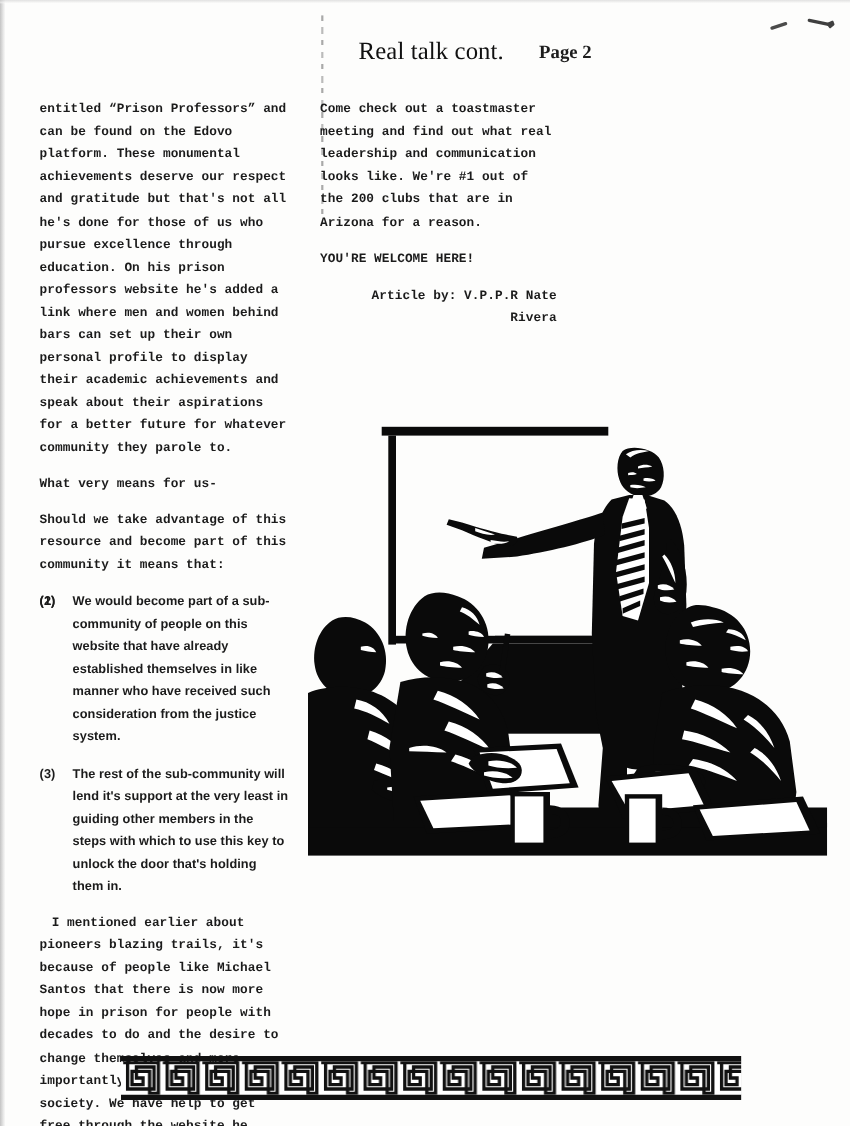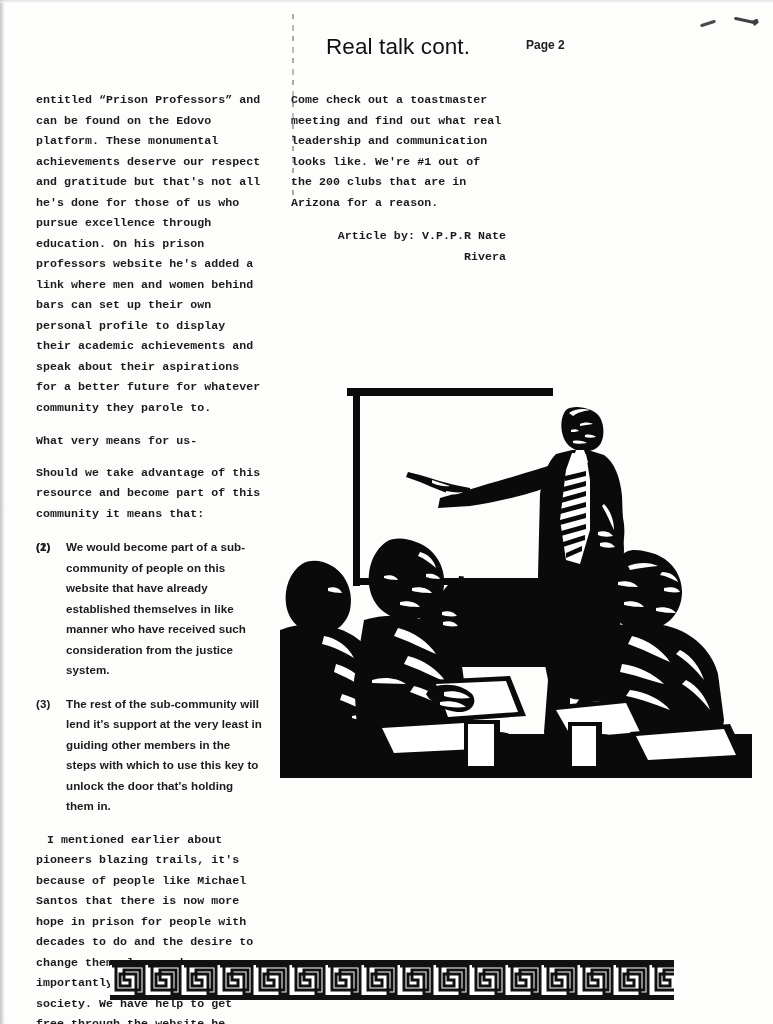--- a/index.html
+++ b/index.html
@@ -73,32 +73,33 @@
     background: #2b2b2b;
     clip-path: polygon(0 50%, 70% 0, 100% 45%, 55% 100%);
   }
 
   
   .masthead {
     position: absolute;
     left: 326px; top: 34px;
     width: 420px;
     display: flex;
-    align-items: center;
-    gap: 56px;
+    align-items: flex-end;
+    gap: 32px;
+    font-family: Liberation Serif, serif;
   }
   .masthead-title {
     font-size: 22.5px;
     font-weight: 400;
     letter-spacing: .1px;
     color: #111;
     white-space: nowrap;
   }
   .masthead-page {
-    font-size: 12px;
+    font-size: 17px;
     font-weight: 700;
     color: #1d1d1d;
     white-space: nowrap;
     position: relative;
     top: -2px;
   }
 
   
   .col {
     position: absolute;
@@ -197,20 +198,21 @@
         <span>The rest of the sub-community will lend it's support at the very least in guiding other members in the steps with which to use this key to unlock the door that's holding them in.</span>
       </li>
     </ul>
 
     <p class="indent">I mentioned earlier about pioneers blazing trails, it's because of people like Michael Santos that there is now more hope in prison for people with decades to do and the desire to change themselves and more importantly help fix our broken society. We have help to get free through the website he established at prisonprofessorstalent.com. It won't be easy but nothing good ever is!</p>
 
   </div>
 
   <div class="col col-right">
     <p>Come check out a toastmaster meeting and find out what real leadership and communication looks like. We're #1 out of the 200 clubs that are in Arizona for a reason.</p>
+    <p>YOU'RE WELCOME HERE!</p>
     <p class="byline">Article by: V.P.P.R Nate Rivera</p>
   </div>
 
   <div class="illustration">
     <svg viewBox="0 0 472 398" xmlns="http://www.w3.org/2000/svg" aria-hidden="true">
       <g fill="#0a0a0a">
 
         <rect x="67" y="8" width="206" height="8"></rect>
         <rect x="73" y="16" width="7" height="190"></rect>
 

